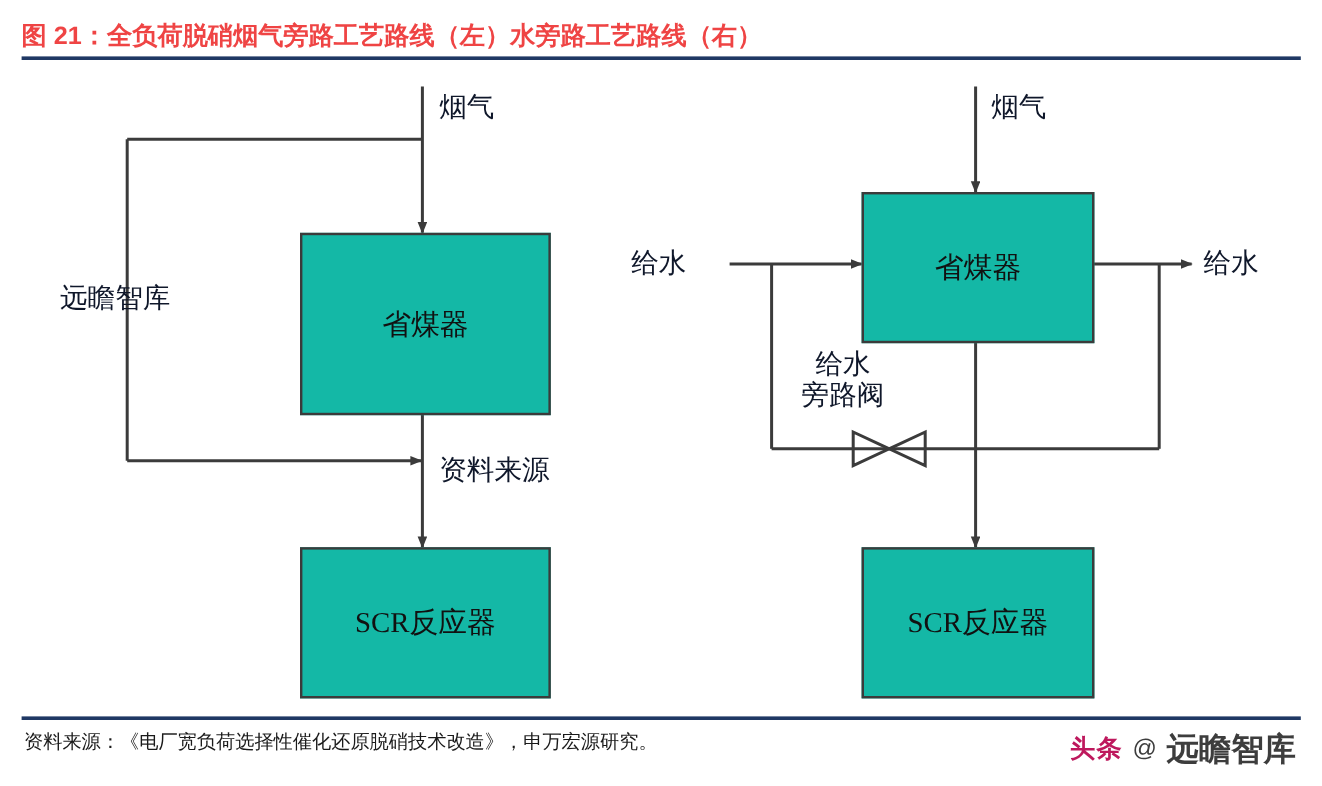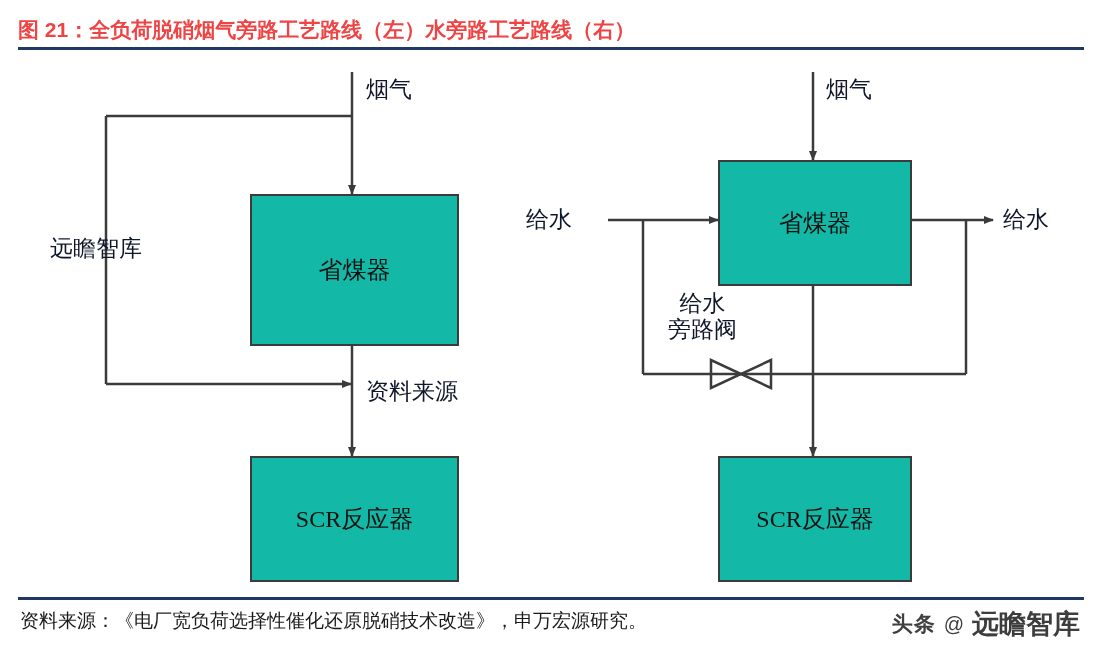--- a/index.html
+++ b/index.html
@@ -50,36 +50,36 @@
     left: 18px;
     top: 597px;
     width: 1066px;
     height: 3px;
     background: #1f3864;
   }
   .footer-source {
     position: absolute;
     left: 20px;
     top: 608px;
-    font-size: 19px;
+    font-size: 16px;
     color: #1a1a1a;
     white-space: nowrap;
   }
   .watermark {
     position: absolute;
     right: 22px;
     top: 606px;
     display: flex;
     align-items: center;
     gap: 8px;
   }
   .watermark-logo {
     font-size: 21px;
     font-weight: bold;
-    color: #404040;
+    color: #be185d;
     letter-spacing: 1px;
     margin-left: 40px;
   }
   .watermark-at {
     font-size: 20px;
     color: #3d3d3d;
   }
   .watermark-name {
     font-size: 27px;
     font-weight: bold;

